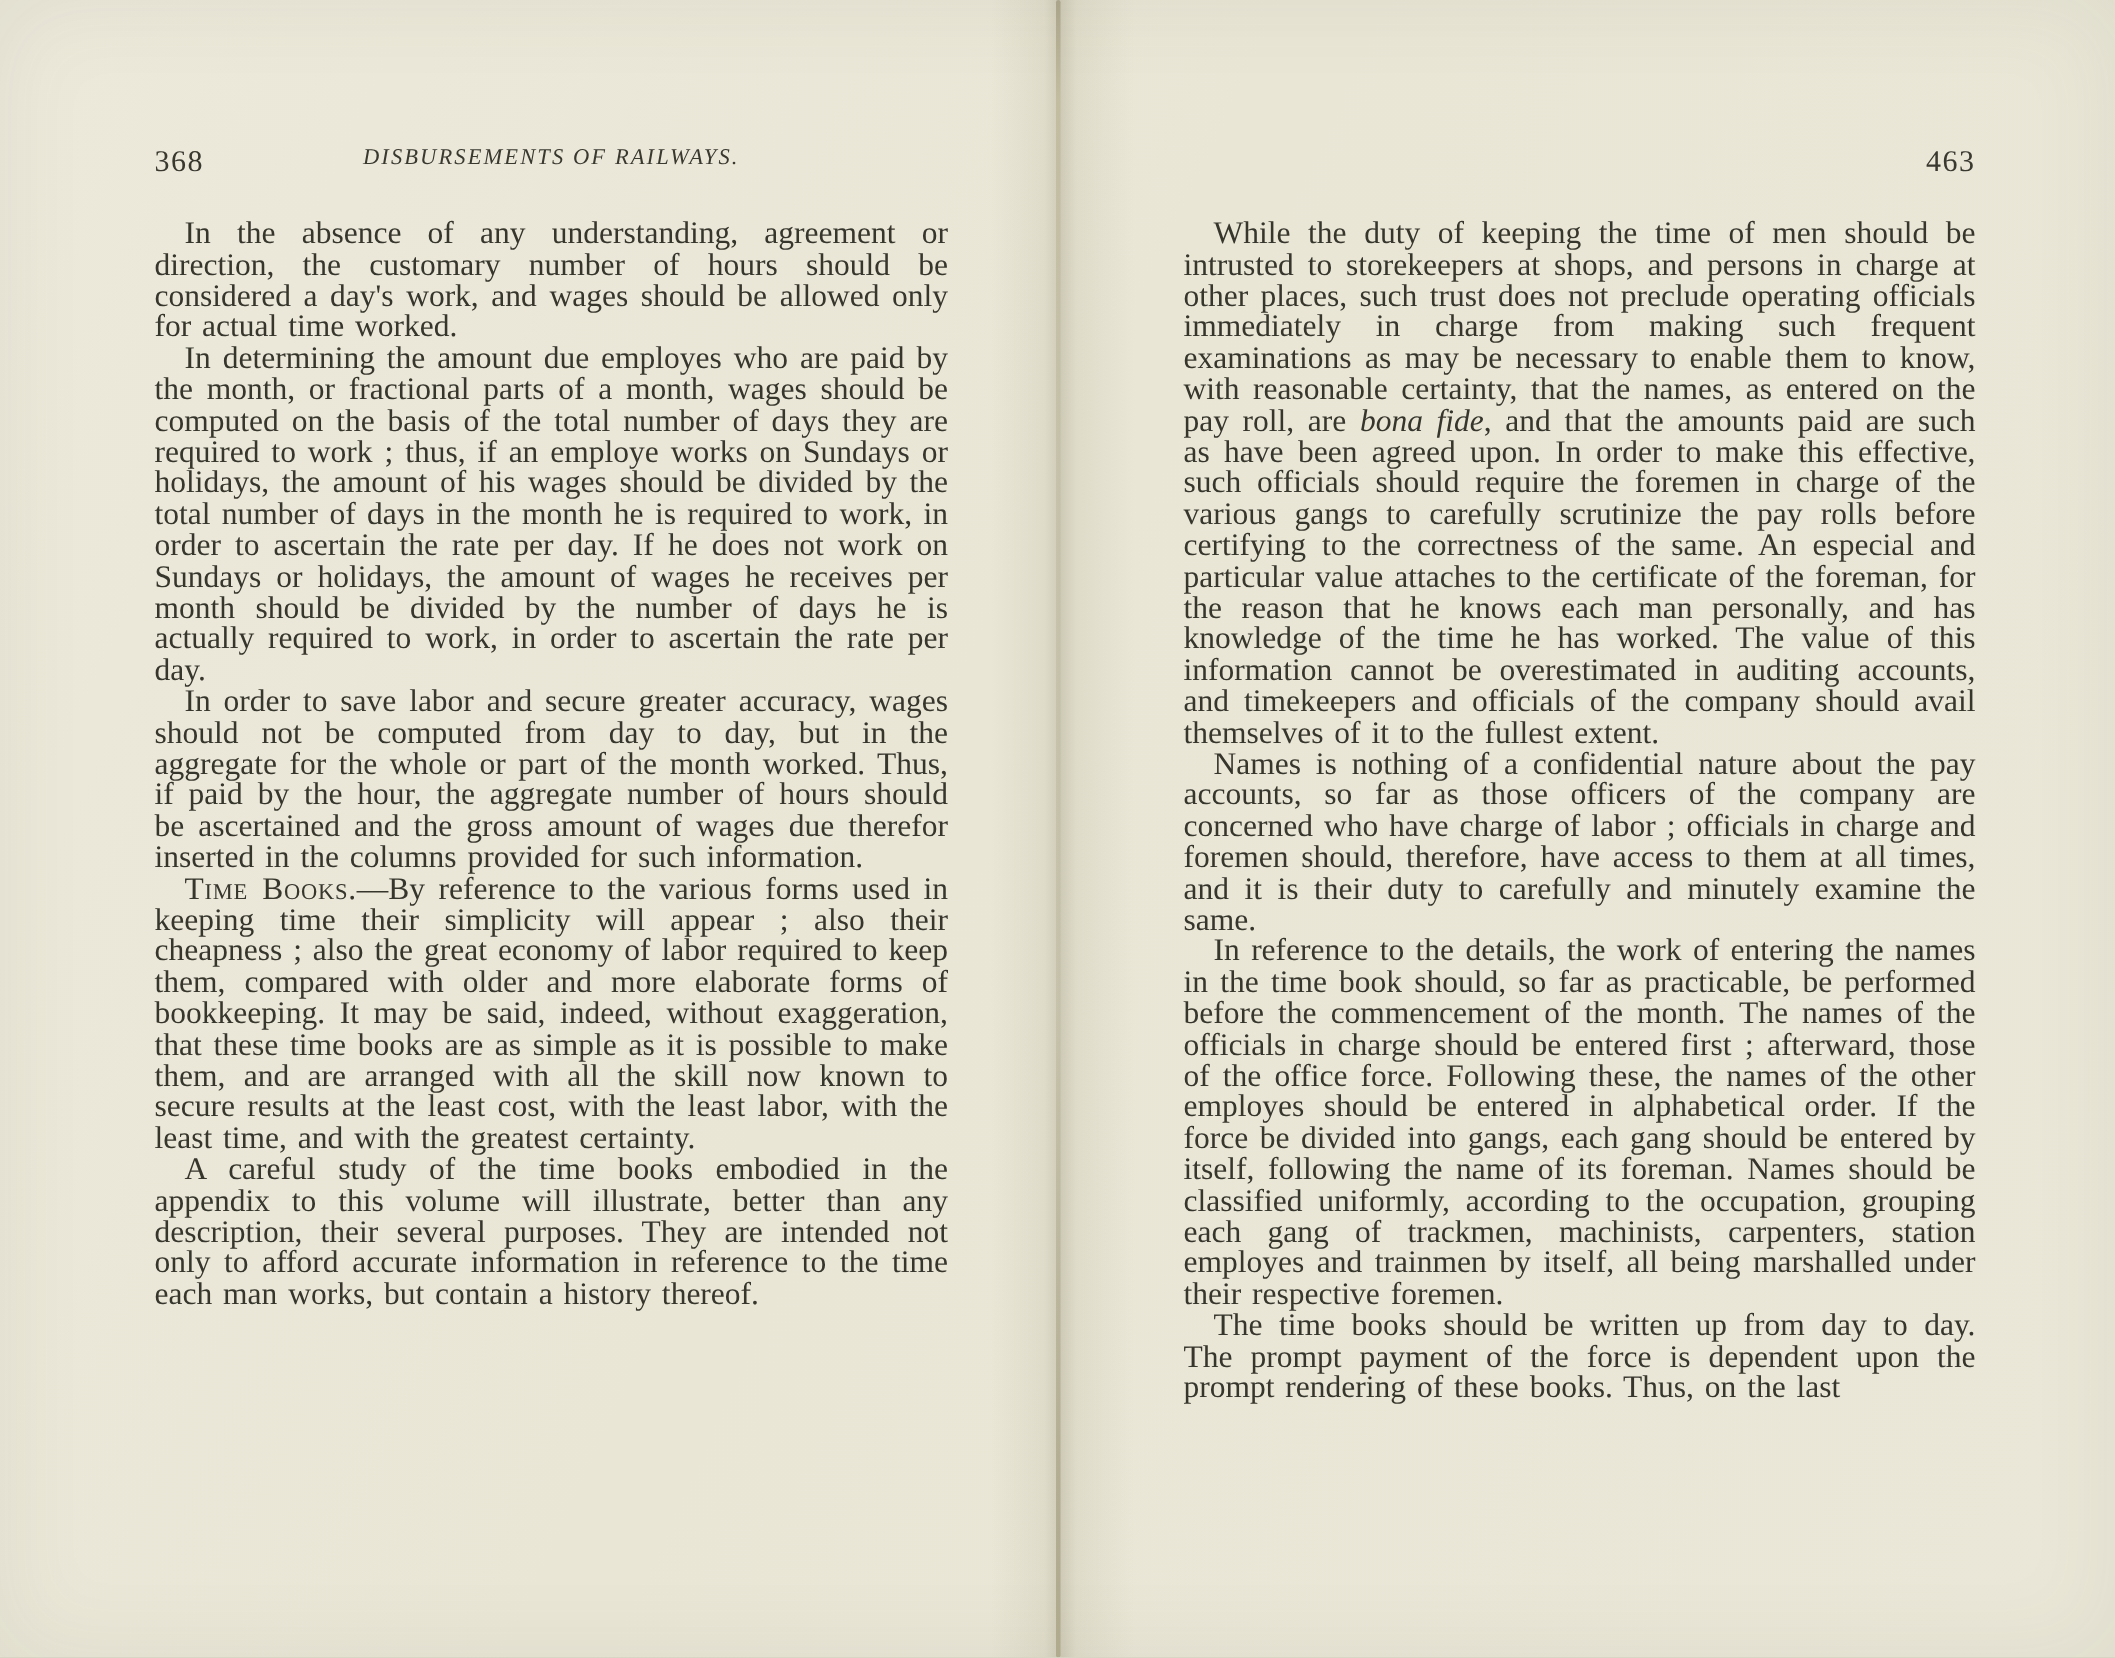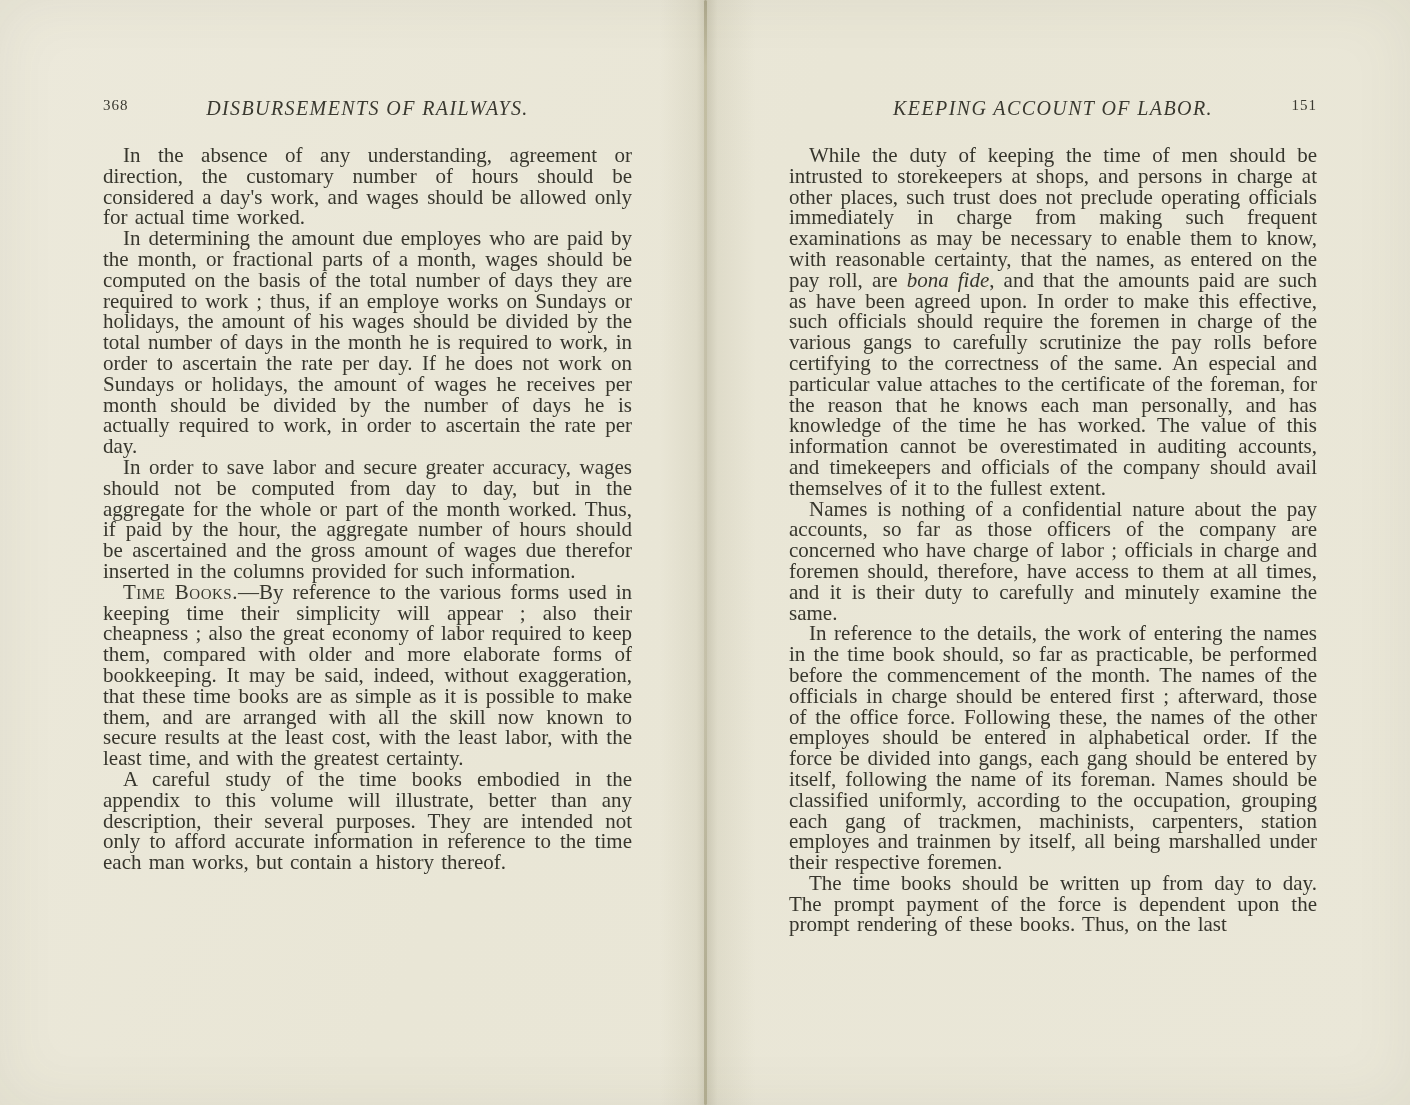--- a/index.html
+++ b/index.html
@@ -36,27 +36,27 @@
   .page { position: absolute; top: 0; height: 100%; }
   .page.left  { left: 0;     width: 707px; }
   .page.right { left: 707px; width: 703px; }
   .page-inner { position: absolute; top: 97px; }
   .page.left  .page-inner { left: 103px; width: 529px; }
   .page.right .page-inner { left: 82px;  width: 528px; }
 
   .pagehead { position: relative; height: 24px; margin-bottom: 24px; }
   .pnum {
     position: absolute; top: 0;
-    font-size: 15px; letter-spacing: 1px; color: #3a3930;
+    font-size: 20px; letter-spacing: 1px; color: #3a3930;
   }
   .pnum.num-left  { left: 0; }
   .pnum.num-right { right: 0; }
   .ptitle {
     display: block; text-align: center;
-    font-style: italic; font-size: 20px; letter-spacing: 1.4px;
+    font-style: italic; font-size: 15px; letter-spacing: 1.4px;
     color: #3a3930; white-space: nowrap;
   }
   .pagebody {
     font-size: 21px; line-height: 20.8px;
     text-align: justify; word-spacing: 2px;
   }
   .pagebody p { margin: 0; text-indent: 20px; }
   .sc { font-variant: small-caps; letter-spacing: 0.5px; }
   .it { font-style: italic; }
 </style>
@@ -80,22 +80,21 @@
         <p>In order to save labor and secure greater accuracy, wages should not be computed from day to day, but in the aggregate for the whole or part of the month worked. Thus, if paid by the hour, the aggregate number of hours should be ascertained and the gross amount of wages due therefor inserted in the columns provided for such information.</p>
         <p><span class="sc">Time Books.</span><span>—By reference to the various forms used in keeping time their simplicity will appear ; also their cheapness ; also the great economy of labor required to keep them, compared with older and more elaborate forms of bookkeeping. It may be said, indeed, without exaggeration, that these time books are as simple as it is possible to make them, and are arranged with all the skill now known to secure results at the least cost, with the least labor, with the least time, and with the greatest certainty.</span></p>
         <p>A careful study of the time books embodied in the appendix to this volume will illustrate, better than any description, their several purposes. They are intended not only to afford accurate information in reference to the time each man works, but contain a history thereof.</p>
       </div>
     </div>
   </section>
 
   <section class="page right">
     <div class="page-inner">
       <header class="pagehead">
-        <span class="ptitle">KEEPING ACCOUNT OF LABOR.</span>
-        <span class="pnum num-right">151</span>
+        <span class="pnum num-right">463</span>
       </header>
       <div class="pagebody">
         <p><span>While the duty of keeping the time of men should be intrusted to storekeepers at shops, and persons in charge at other places, such trust does not preclude operating officials immediately in charge from making such frequent examinations as may be necessary to enable them to know, with reasonable certainty, that the names, as entered on the pay roll, are </span><span class="it">bona fide</span><span>, and that the amounts paid are such as have been agreed upon. In order to make this effective, such officials should require the foremen in charge of the various gangs to carefully scrutinize the pay rolls before certifying to the correctness of the same. An especial and particular value attaches to the certificate of the foreman, for the reason that he knows each man personally, and has knowledge of the time he has worked. The value of this information cannot be overestimated in auditing accounts, and timekeepers and officials of the company should avail themselves of it to the fullest extent.</span></p>
         <p>Names is nothing of a confidential nature about the pay accounts, so far as those officers of the company are concerned who have charge of labor ; officials in charge and foremen should, therefore, have access to them at all times, and it is their duty to carefully and minutely examine the same.</p>
         <p>In reference to the details, the work of entering the names in the time book should, so far as practicable, be performed before the commencement of the month. The names of the officials in charge should be entered first ; afterward, those of the office force. Following these, the names of the other employes should be entered in alphabetical order. If the force be divided into gangs, each gang should be entered by itself, following the name of its foreman. Names should be classified uniformly, according to the occupation, grouping each gang of trackmen, machinists, carpenters, station employes and trainmen by itself, all being marshalled under their respective foremen.</p>
         <p>The time books should be written up from day to day. The prompt payment of the force is dependent upon the prompt rendering of these books. Thus, on the last</p>
       </div>
     </div>
   </section>
 

